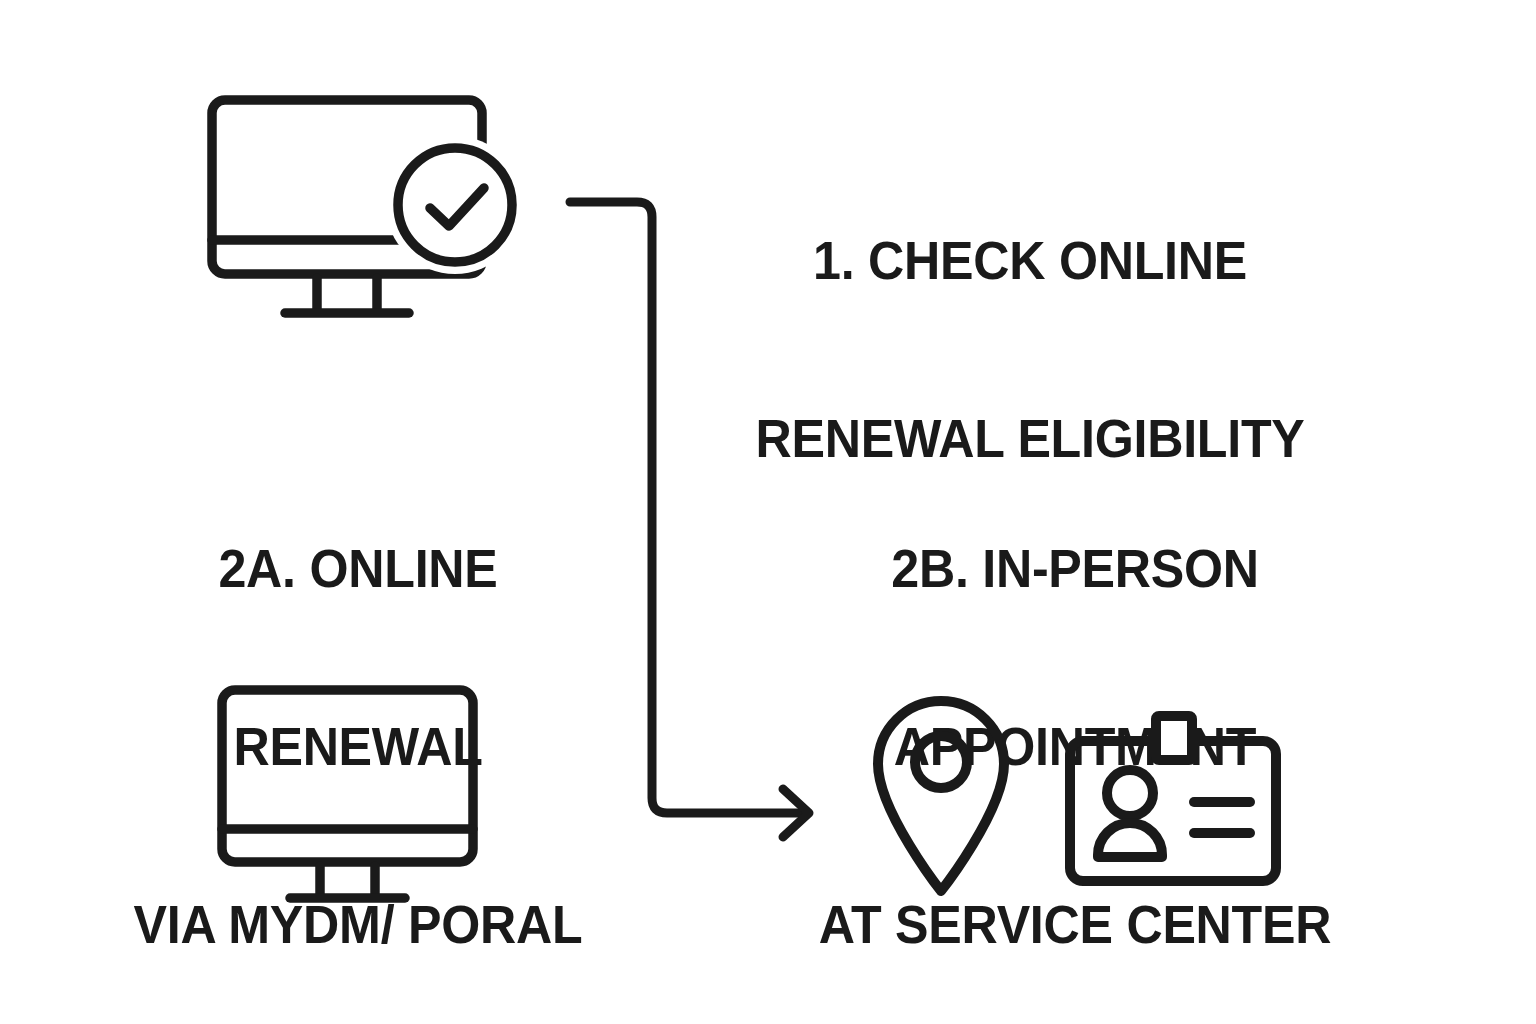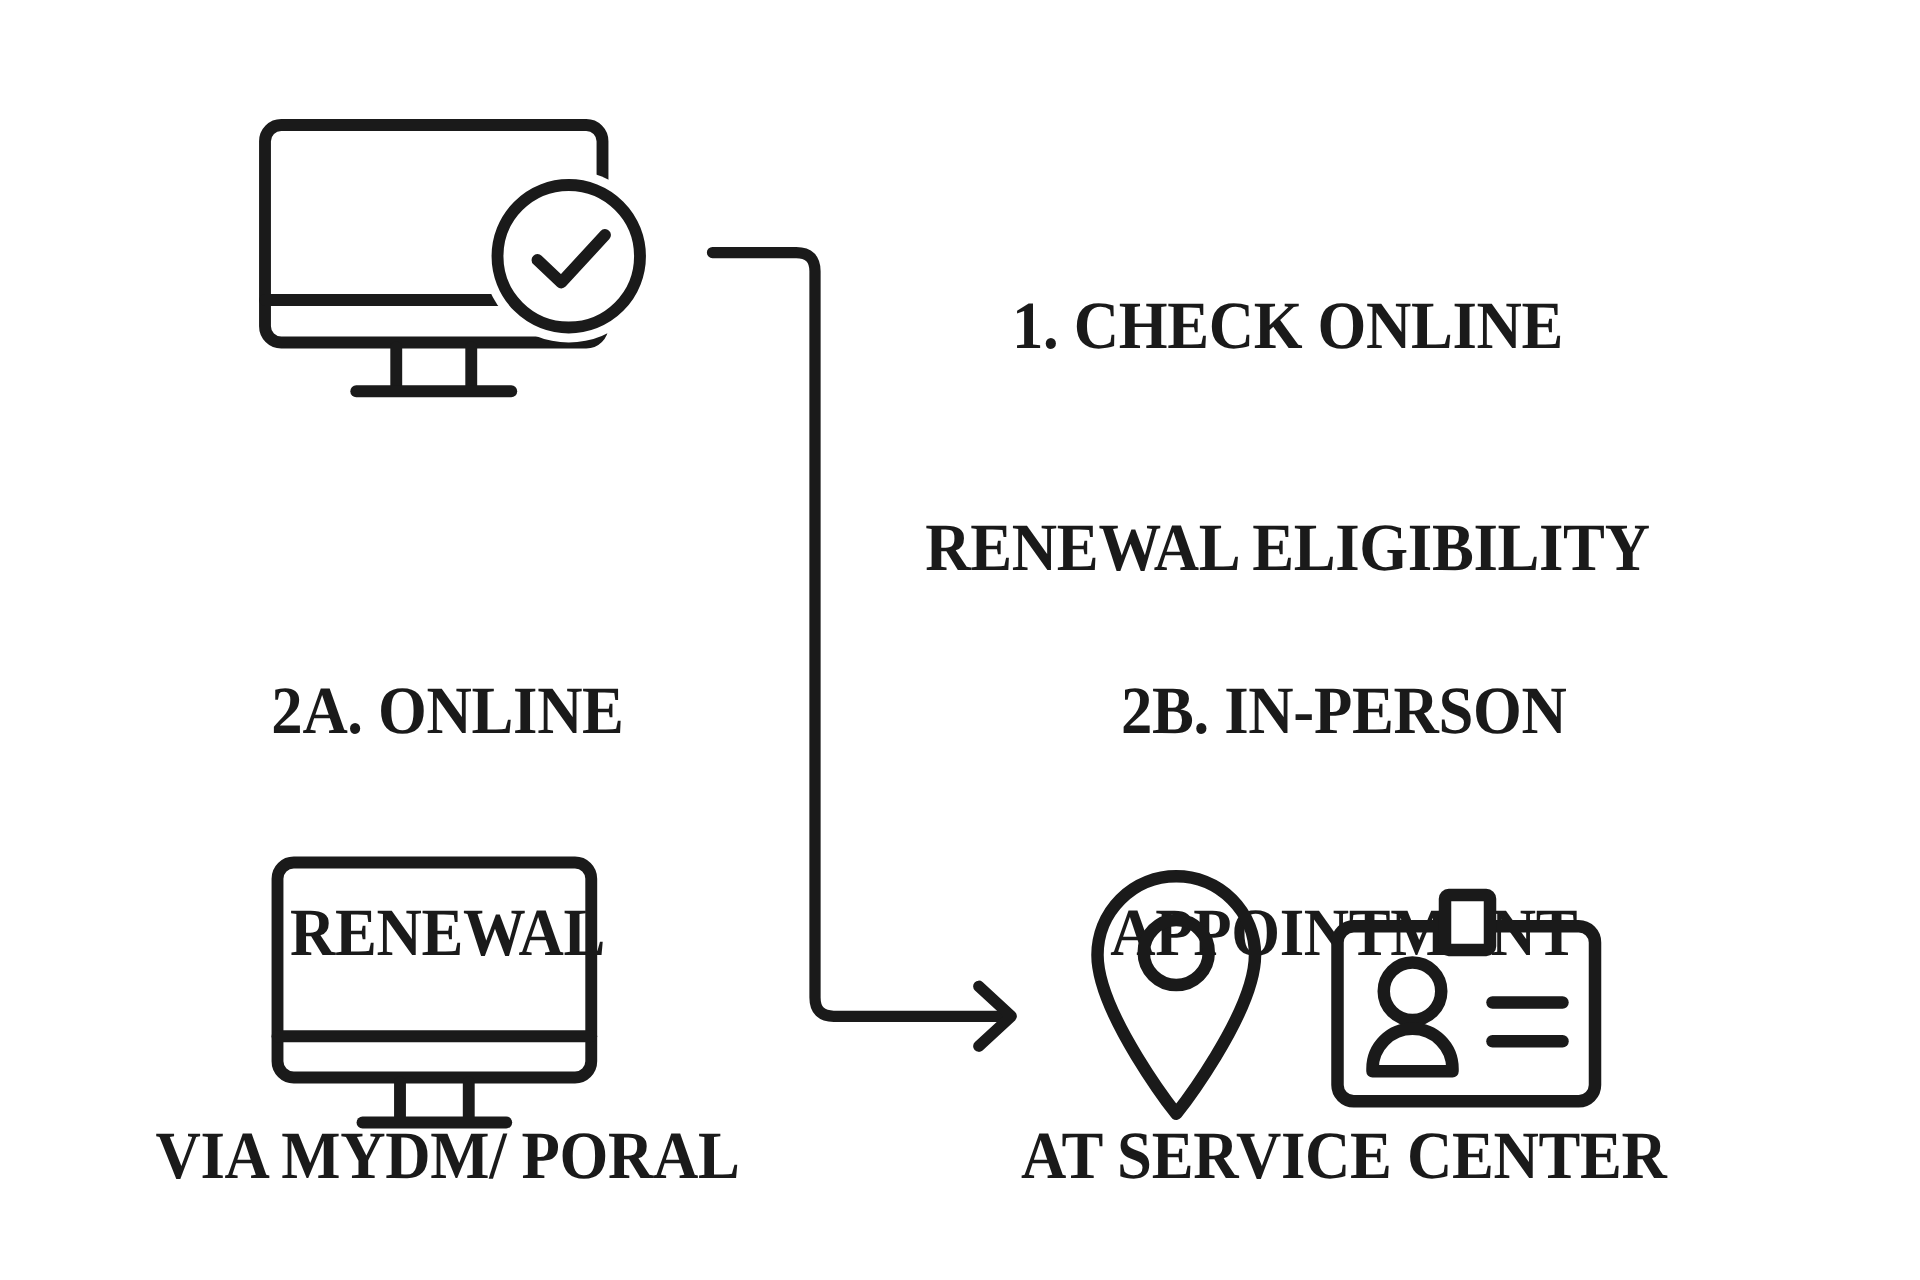--- a/index.html
+++ b/index.html
@@ -7,21 +7,21 @@
     margin: 0;
     padding: 0;
     background: #ffffff;
   }
   #canvas {
     position: relative;
     width: 1536px;
     height: 1024px;
     background: #ffffff;
     overflow: hidden;
-    font-family: Liberation Serif, serif;
+    font-family: Liberation Sans, sans-serif;
   }
 
   
   .label {
     position: absolute;
     color: #1a1a1a;
     font-weight: 700;
     font-size: 54px;
     line-height: 1.10;
     letter-spacing: -0.3px;

